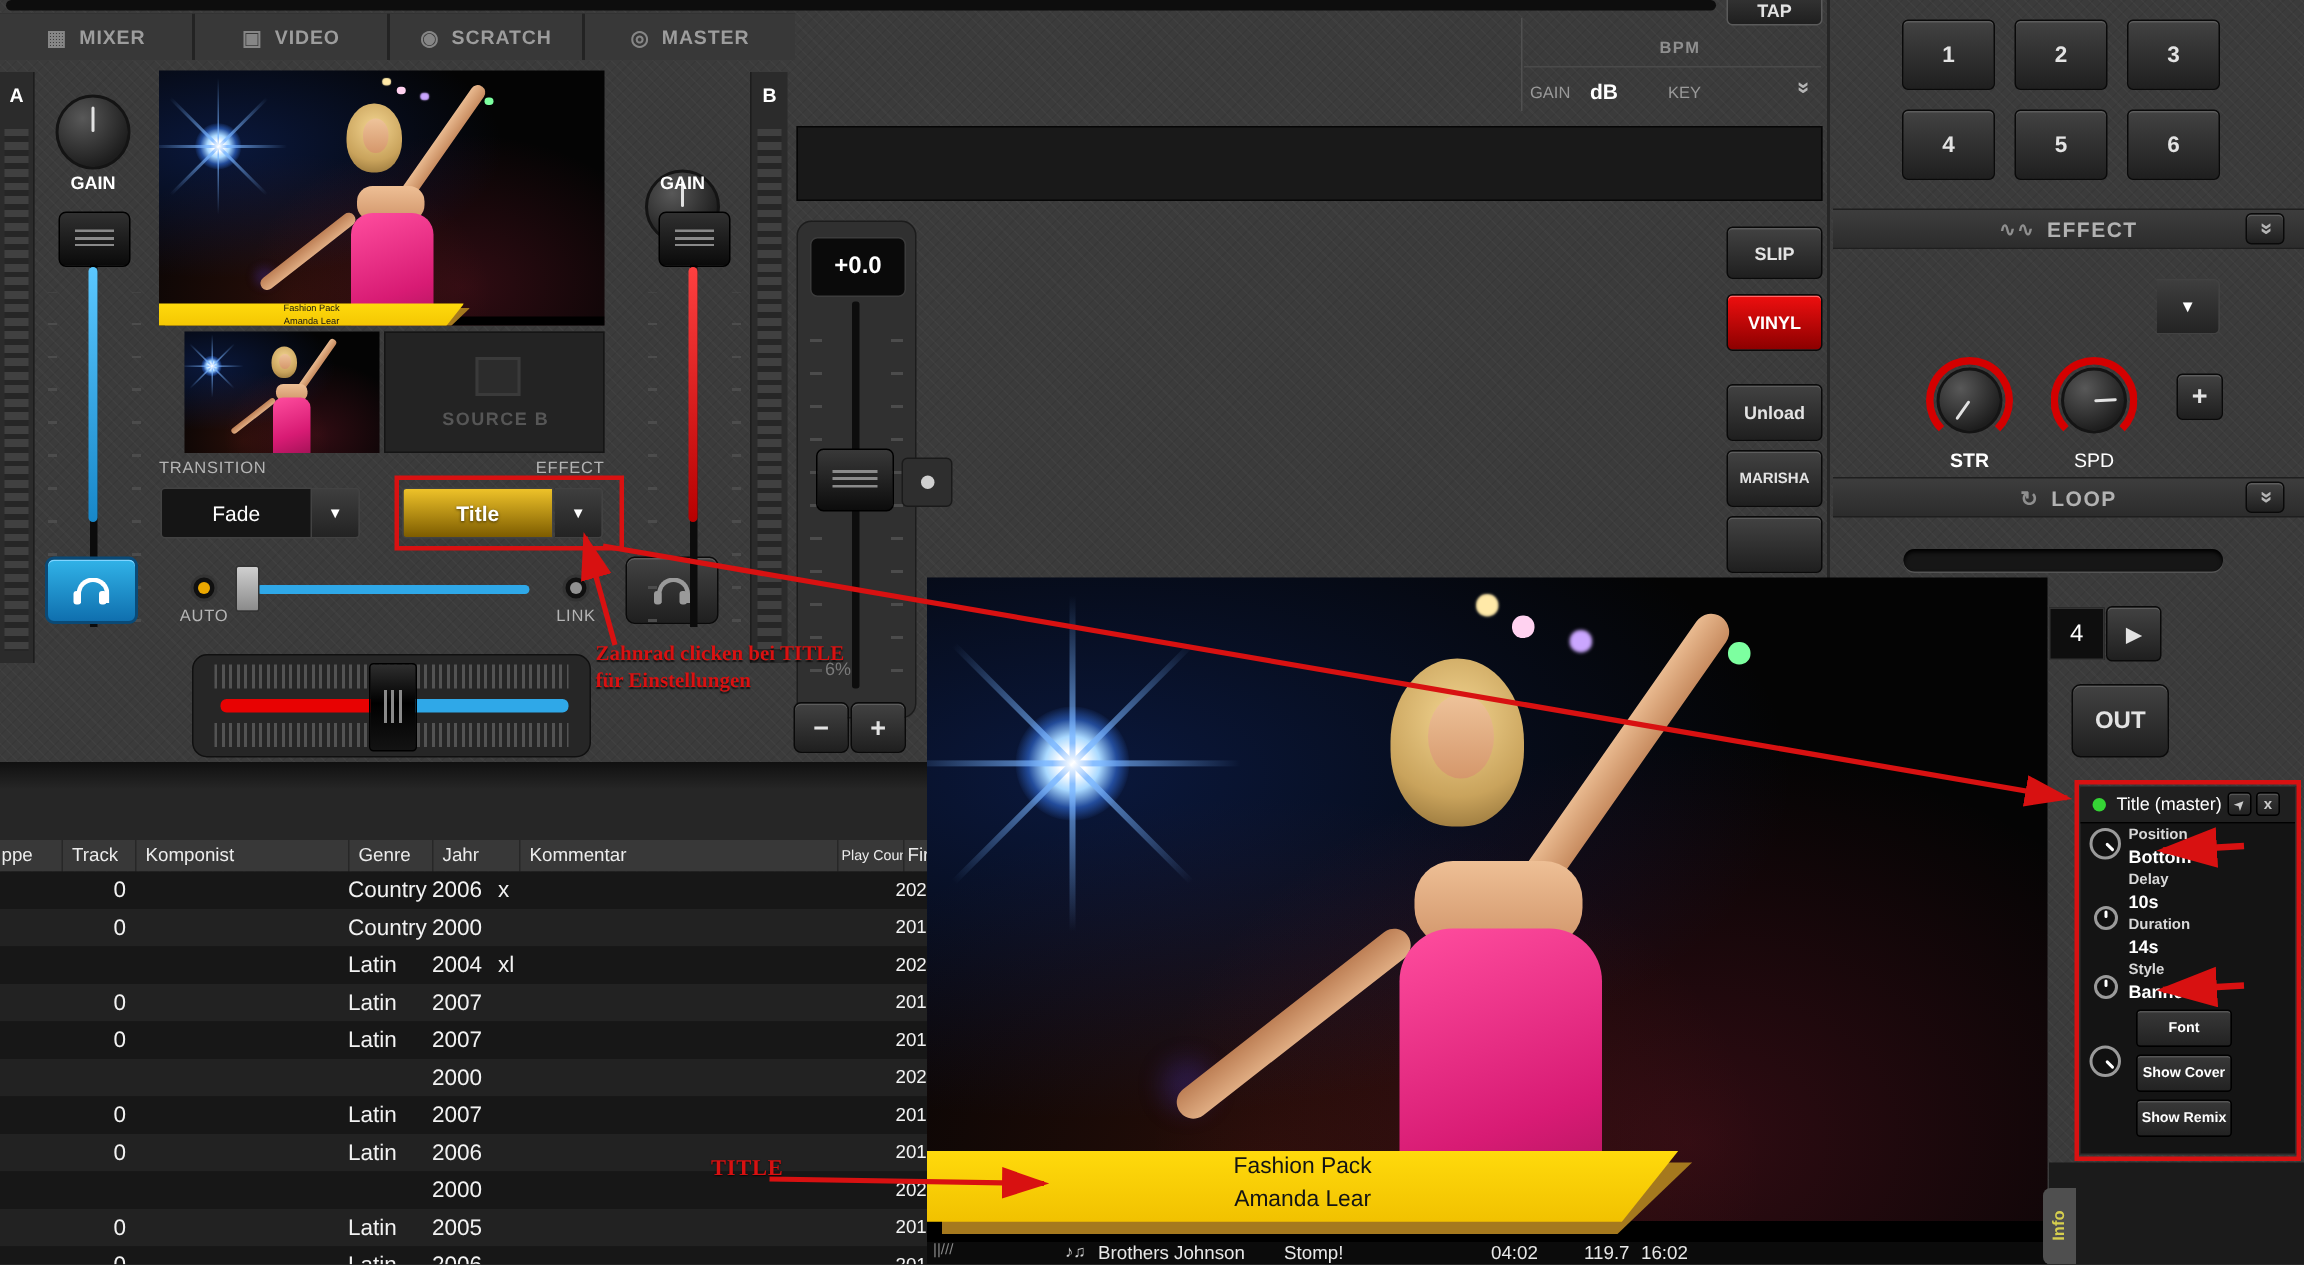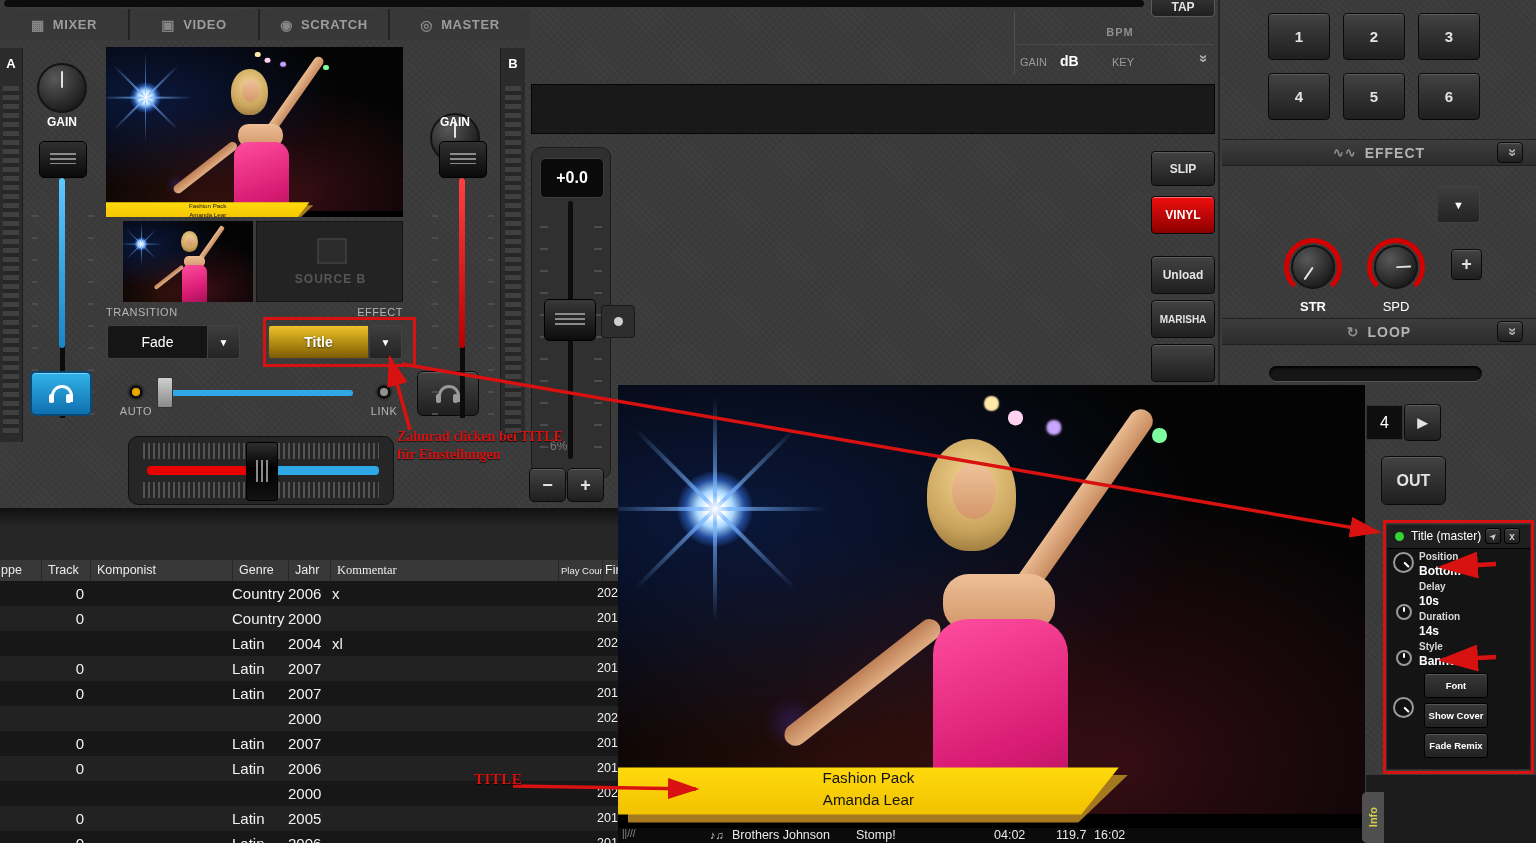--- a/index.html
+++ b/index.html
@@ -394,32 +394,32 @@
       </div>
     <div class="abs" style="left:32px;top:116px;color:#d8d8d8;font-weight:bold;font-size:10px;">Style</div>
     <div class="abs" style="left:32px;top:129px;color:#fff;font-weight:bold;font-size:12px;">Banner</div>
     <div class="abs pbtn" style="left:37px;top:148px;width:64px;height:25px;">
         <span>Font</span>
       </div>
     <div class="abs pbtn" style="left:37px;top:178px;width:64px;height:25px;">
         <span>Show Cover</span>
       </div>
     <div class="abs pbtn" style="left:37px;top:208px;width:64px;height:25px;">
-        <span>Fade Remix</span>
+        <span>Show Remix</span>
       </div>
   </div>
 
   <div class="abs" style="left:0;top:508px;width:618px;height:52px;background:linear-gradient(180deg,#101010,#262626 35%,#262626);"></div>
   <div class="abs" style="left:0;top:560px;width:618px;height:21px;background:#383838;">
     <div class="hcell" style="left:0;width:41px;border-left:none;padding-left:1px;">ppe</div>
     <div class="hcell" style="left:41px;width:49px;">Track</div>
     <div class="hcell" style="left:90px;width:142px;">Komponist</div>
     <div class="hcell" style="left:232px;width:56px;">Genre</div>
     <div class="hcell" style="left:288px;width:42px;">Jahr</div>
-    <div class="hcell" style="left:330px;width:228px;font-family:Liberation Serif, serif;">Kommentar</div>
+    <div class="hcell" style="left:346px;width:228px;">Kommentar</div>
     <div class="hcell" style="left:558px;width:44px;font-size:9.5px;padding-left:2px;">Play Count</div>
     <div class="hcell" style="left:602px;width:16px;padding-left:2px;">Fir</div>
   </div>
   <div class="abs" style="left:0;top:581px;width:618px;height:262px;overflow:hidden;background:#141414;">
     <div class="trow odd" style="top:0px;">
         <span class="tc" style="left:41px;width:43px;text-align:right;">0</span>
         <span class="tc" style="left:232px;width:56px;">Country</span>
         <span class="tc" style="left:288px;width:42px;">2006</span>
         <span class="tc" style="left:332px;width:120px;">x</span>
         <span class="tc" style="left:597px;width:24px;font-size:12.5px;">202</span>

